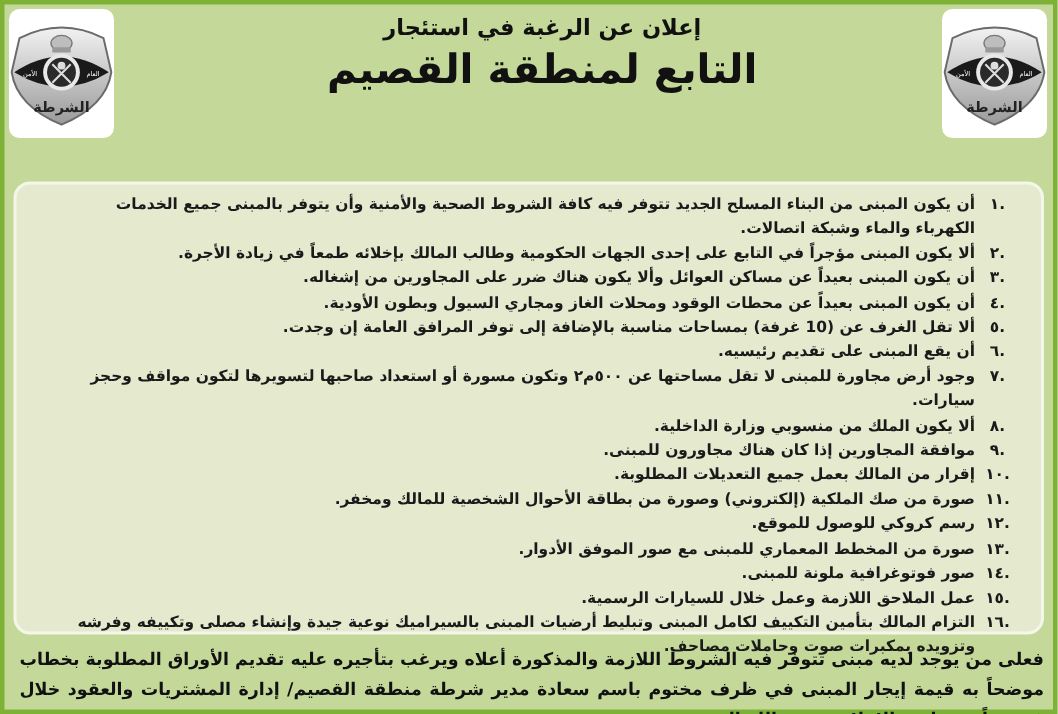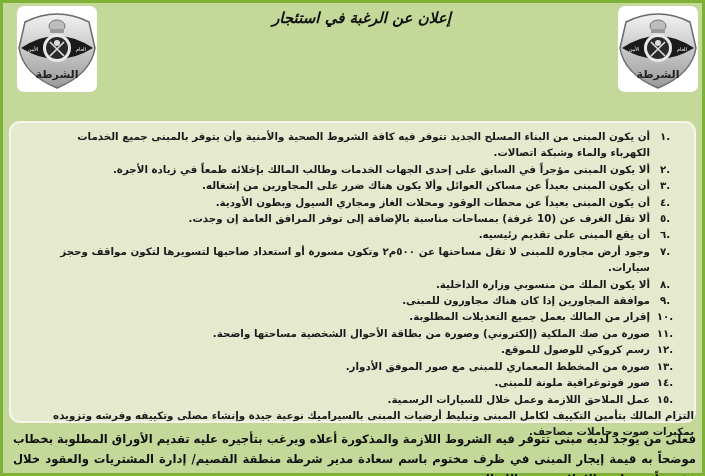--- a/index.html
+++ b/index.html
@@ -7,30 +7,30 @@
     width: 705px; height: 476px; overflow: hidden;
     background: #7db236;
     font-family: "DejaVu Sans", sans-serif;
   }
   .frame {
     position: absolute; left: 3px; top: 3px; width: 699px; height: 470px;
     background: #c4d999;
     box-sizing: border-box;
   }
   .logo {
-    position: absolute; top: 3px; width: 80px; height: 86px;
+    position: absolute; top: 3px; width: 70px; height: 86px;
     background: #ffffff; border-radius: 7px;
-    display: flex; align-items: center; justify-content: center; margin-left: 11px;
+    display: flex; align-items: center; justify-content: center;
   }
   .logo.left { left: 3px; }
   .logo.right { right: 4px; }
   .logo svg { width: 80px; height: 82px; }
   .header {
     position: absolute; left: 118px; right: 100px; top: 4px;
-    text-align: center; direction: rtl; color: #111; font-style: italic;
+    text-align: center; direction: rtl; color: #111;
   }
   .header .pre {
     font-family: "DejaVu Sans", sans-serif; font-weight: bold;
     font-size: 15px; line-height: 22px; margin-top: 0px;
   }
   .header .title1 {
     font-family: "DejaVu Sans", sans-serif; font-weight: bold;
     font-size: 27px; line-height: 36px; letter-spacing: -0.5px;
   }
   .header .title2 {
@@ -113,31 +113,32 @@
       <path d="M33 48 L47 34 M47 48 L33 34" stroke="#ddd" stroke-width="1.6"></path>
       <circle cx="40" cy="35" r="3" fill="#ddd"></circle>
       <text x="16" y="43" font-size="5" fill="#fff" font-family="DejaVu Sans, sans-serif" text-anchor="middle">الأمن</text>
       <text x="64" y="43" font-size="5" fill="#fff" font-family="DejaVu Sans, sans-serif" text-anchor="middle">العام</text>
       <text x="40" y="70" font-size="11" font-weight="bold" fill="#222" font-family="DejaVu Sans, sans-serif" text-anchor="middle">الشرطة</text>
     </svg>
   </div>
 
   <div class="header">
     <div class="pre">إعلان عن الرغبة في استئجار</div>
+    <div class="title2">التابع لمنطقة القصيم</div>
   </div>
 
   <div class="box">
     <ol class="conds">
       <li>
           <span class="num">.١</span>
           <span class="txt">أن يكون المبنى من البناء المسلح الجديد تتوفر فيه كافة الشروط الصحية والأمنية وأن يتوفر بالمبنى جميع الخدمات الكهرباء والماء وشبكة اتصالات.</span>
         </li>
       <li>
           <span class="num">.٢</span>
-          <span class="txt">ألا يكون المبنى مؤجراً في السابق على إحدى الجهات الخدمات وطالب المالك بإخلائه طمعاً في زيادة الأجرة.</span>
+          <span class="txt">ألا يكون المبنى مؤجراً في التابع على إحدى الجهات الحكومية وطالب المالك بإخلائه طمعاً في زيادة الأجرة.</span>
         </li>
       <li>
           <span class="num">.٣</span>
           <span class="txt">أن يكون المبنى بعيداً عن مساكن العوائل وألا يكون هناك ضرر على المجاورين من إشغاله.</span>
         </li>
       <li>
           <span class="num">.٤</span>
           <span class="txt">أن يكون المبنى بعيداً عن محطات الوقود ومحلات الغاز ومجاري السيول وبطون الأودية.</span>
         </li>
       <li>
@@ -159,39 +160,40 @@
       <li>
           <span class="num">.٩</span>
           <span class="txt">موافقة المجاورين إذا كان هناك مجاورون للمبنى.</span>
         </li>
       <li>
           <span class="num">.١٠</span>
           <span class="txt">إقرار من المالك بعمل جميع التعديلات المطلوبة.</span>
         </li>
       <li>
           <span class="num">.١١</span>
-          <span class="txt">صورة من صك الملكية (إلكتروني) وصورة من بطاقة الأحوال الشخصية مساحتها واضحة.</span>
+          <span class="txt">صورة من صك الملكية (إلكتروني) وصورة من بطاقة الأحوال الشخصية للمالك ومخفر.</span>
         </li>
       <li>
           <span class="num">.١٢</span>
           <span class="txt">رسم كروكي للوصول للموقع.</span>
         </li>
       <li>
           <span class="num">.١٣</span>
           <span class="txt">صورة من المخطط المعماري للمبنى مع صور الموفق الأدوار.</span>
         </li>
       <li>
           <span class="num">.١٤</span>
           <span class="txt">صور فوتوغرافية ملونة للمبنى.</span>
         </li>
       <li>
           <span class="num">.١٥</span>
           <span class="txt">عمل الملاحق اللازمة وعمل خلال للسيارات الرسمية.</span>
         </li>
       <li>
+          <span class="num">.١٦</span>
           <span class="txt">التزام المالك بتأمين التكييف لكامل المبنى وتبليط أرضيات المبنى بالسيراميك نوعية جيدة وإنشاء مصلى وتكييفه وفرشه وتزويده بمكبرات صوت وحاملات مصاحف.</span>
         </li>
     </ol>
   </div>
 
   <div class="footer">
     <span>فعلى من يوجد لديه مبنى تتوفر فيه الشروط اللازمة والمذكورة أعلاه ويرغب بتأجيره عليه تقديم الأوراق المطلوبة بخطاب موضحاً به قيمة إيجار المبنى في ظرف مختوم باسم سعادة مدير شرطة منطقة القصيم/ إدارة المشتريات والعقود خلال ١٥ يوماً من تاريخ الإعلان.</span><span class="closing">والله الموفق ،،،</span>
   </div>
 
 </div>

